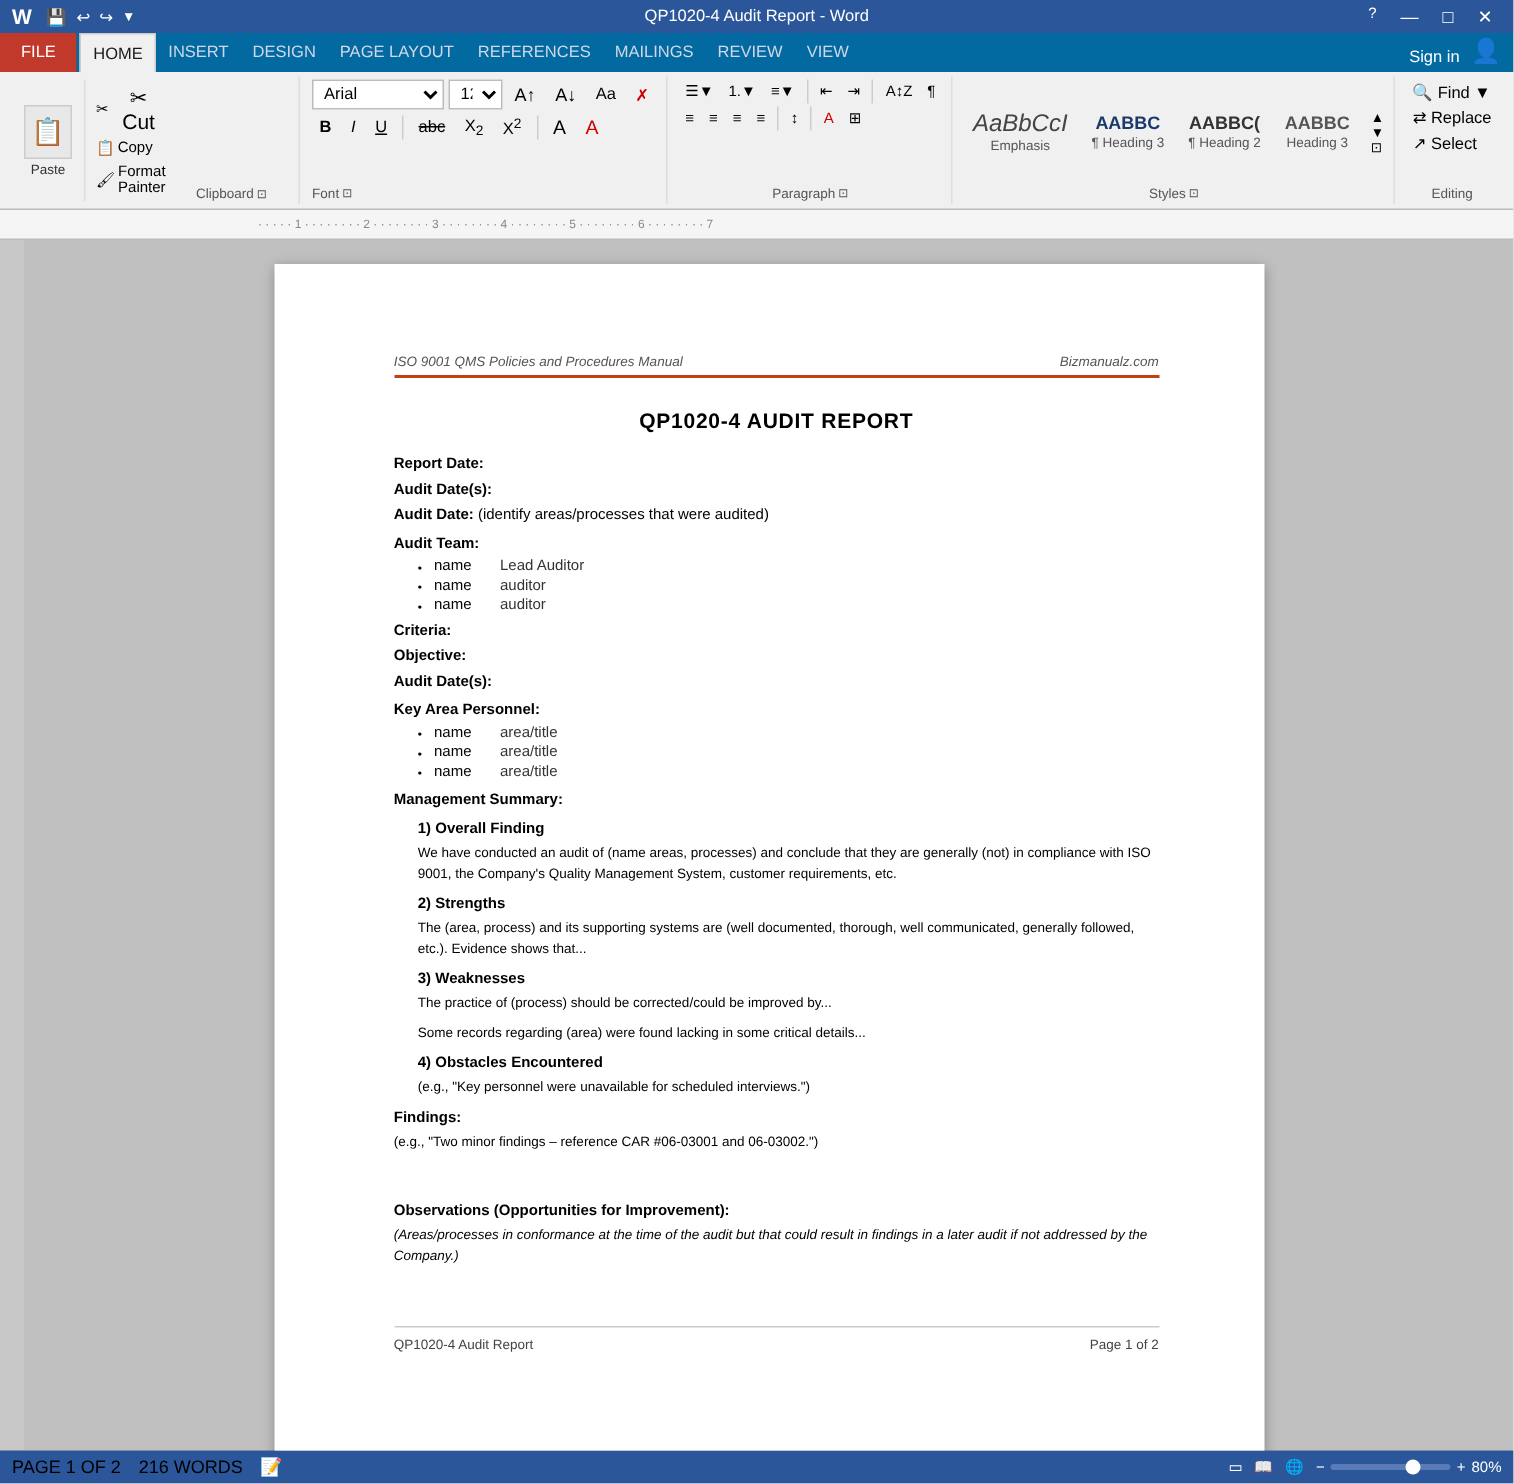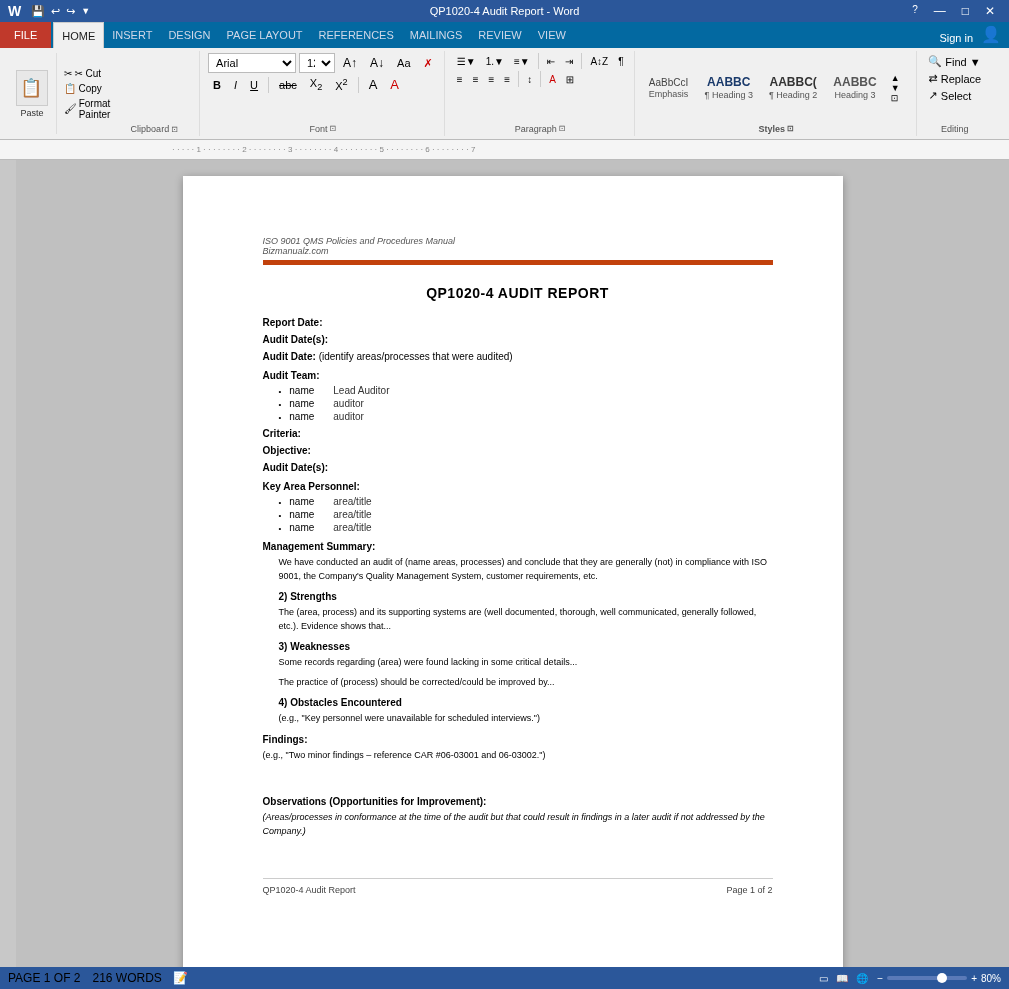--- a/index.html
+++ b/index.html
@@ -67,21 +67,21 @@
     
     .ruler { height: 20px; background: #f5f5f5; border-bottom: 1px solid #bbb; display: flex; align-items: center; padding-left: 172px; font-size: 8px; color: #888; overflow: hidden; flex-shrink: 0; }
 
     
     .main-area { display: flex; flex: 1; overflow: hidden; }
     .left-sidebar { width: 16px; background: #c8c8c8; flex-shrink: 0; }
     .scroll-area { flex: 1; overflow: hidden; display: flex; align-items: flex-start; justify-content: center; padding: 16px 0; background: #c0c0c0; }
 
     
     .document { width: 660px; min-height: 820px; background: white; box-shadow: 0 2px 8px rgba(0,0,0,0.3); padding: 60px 70px 60px 80px; font-family: Arial, sans-serif; font-size: 10px; position: relative; }
-    .doc-header { display: flex; justify-content: space-between; font-size: 9px; color: #555; margin-bottom: 20px; border-bottom: 5px solid #c2410c; padding-bottom: 4px; font-style: italic; flex-direction: column; }
+    .doc-header { display: flex; justify-content: space-between; font-size: 9px; color: #555; margin-bottom: 20px; border-bottom: 2px solid #c2410c; padding-bottom: 4px; font-style: italic; }
     .doc-title { text-align: center; font-size: 14px; font-weight: bold; margin-bottom: 16px; letter-spacing: 0.5px; }
     .doc-field { margin-bottom: 6px; font-size: 10px; }
     .doc-field .label { font-weight: bold; }
     .doc-section-title { font-weight: bold; margin-bottom: 4px; margin-top: 8px; font-size: 10px; }
     .bullet-list { margin-left: 16px; margin-bottom: 6px; }
     .bullet-item { display: flex; gap: 8px; margin-bottom: 2px; font-size: 10px; }
     .bullet { font-size: 8px; margin-top: 2px; }
     .bullet-name { min-width: 36px; }
     .bullet-role { color: #333; }
     .subsection-title { font-size: 10px; font-weight: bold; margin: 8px 0 4px 16px; }
@@ -137,21 +137,21 @@
   </div>
 
   <div class="ribbon-body">
 
     <div class="clipboard-group">
       <div class="paste-btn">
         <div class="paste-icon">📋</div>
         <div class="paste-label">Paste</div>
       </div>
       <div class="clipboard-small">
-        <div class="clip-btn">✂ <span style="font-size:10px;">✂ Cut</span></div>
+        <div class="clip-btn">✂ <span style="font-size:14px;text-align:center;">✂ Cut</span></div>
         <div class="clip-btn">📋 <span style="font-size:10px;">Copy</span></div>
         <div class="clip-btn">🖌 <span style="font-size:10px;">Format Painter</span></div>
       </div>
       <div style="margin-top:auto; font-size:9px; color:#555; display:flex; align-items:center; width:100%; justify-content:center; padding-top:2px;">
         <span>Clipboard</span>
         <span style="margin-left:2px; font-size:8px;">⊡</span>
       </div>
     </div>
 
     <div class="font-group">
@@ -172,21 +172,21 @@
         <span class="font-btn italic">I</span>
         <span class="font-btn underline">U</span>
         <div class="separator"></div>
         <span class="font-btn" style="text-decoration:line-through;">abc</span>
         <span class="font-btn">X<sub>2</sub></span>
         <span class="font-btn">X<sup>2</sup></span>
         <div class="separator"></div>
         <span class="font-btn" style="font-size:13px;">A</span>
         <span class="font-btn" style="font-size:13px; color:#c00;">A</span>
       </div>
-      <div style="margin-top:auto; font-size:9px; color:#555; display:flex; justify-content:center; padding-top:2px;">
+      <div style="margin-top:auto; font-size:9px; color:#555; display:flex; padding-top:2px;">
         <span>Font</span>
         <span style="margin-left:2px; font-size:8px;">⊡</span>
       </div>
     </div>
 
     <div class="paragraph-group">
       <div class="para-row">
         <span class="para-btn">☰▼</span>
         <span class="para-btn">1.▼</span>
         <span class="para-btn">≡▼</span>
@@ -210,42 +210,42 @@
       </div>
       <div style="margin-top:auto; font-size:9px; color:#555; display:flex; justify-content:center; padding-top:2px;">
         <span>Paragraph</span>
         <span style="margin-left:2px; font-size:8px;">⊡</span>
       </div>
     </div>
 
     <div class="styles-group">
       <div class="styles-row">
         <div class="style-item">
-          <div class="style-preview" style="color:#444; font-size:10px;">AaBbCcI</div>
+          <div class="style-preview" style="font-style:italic; color:#444; font-size:16px;">AaBbCcI</div>
           <div class="style-label">Emphasis</div>
         </div>
         <div class="style-item">
           <div class="style-preview" style="font-weight:bold; font-size:12px; color:#1a3a6b;">AABBC</div>
           <div class="style-label">¶ Heading 3</div>
         </div>
         <div class="style-item">
           <div class="style-preview" style="font-weight:bold; font-size:12px; color:#333;">AABBC(</div>
           <div class="style-label">¶ Heading 2</div>
         </div>
         <div class="style-item">
           <div class="style-preview" style="font-weight:bold; font-size:12px; color:#555;">AABBC</div>
           <div class="style-label">Heading 3</div>
         </div>
         <div style="display:flex; flex-direction:column; justify-content:center; margin-left:4px;">
           <span style="font-size:9px; cursor:pointer;">▲</span>
           <span style="font-size:9px; cursor:pointer;">▼</span>
           <span style="font-size:9px; cursor:pointer;">⊡</span>
         </div>
       </div>
-      <div style="margin-top:auto; font-size:9px; color:#555; display:flex; justify-content:center; padding-top:2px;font-weight:bold;">
+      <div style="margin-top:auto; font-size:9px; color:#555; display:flex; justify-content:center; padding-top:2px;">
         <span>Styles</span>
         <span style="margin-left:2px; font-size:8px;">⊡</span>
       </div>
     </div>
 
     <div class="editing-group">
       <div class="edit-btn">
         <span>🔍</span>
         <span> Find ▼</span>
       </div>
@@ -339,28 +339,29 @@
         </div>
         <div class="bullet-item">
           <span class="bullet">•</span>
           <span class="bullet-name">name</span>
           <span class="bullet-role">area/title</span>
         </div>
       </div>
 
       <div class="doc-section-title">Management Summary:</div>
 
+      <div class="subsection-title">1) Overall Finding</div>
       <div class="subsection-body">We have conducted an audit of (name areas, processes) and conclude that they are generally (not) in compliance with ISO 9001, the Company's Quality Management System, customer requirements, etc.</div>
 
       <div class="subsection-title">2) Strengths</div>
       <div class="subsection-body">The (area, process) and its supporting systems are (well documented, thorough, well communicated, generally followed, etc.).  Evidence shows that...</div>
 
       <div class="subsection-title">3) Weaknesses</div>
+      <div class="subsection-body">The practice of (process) should be corrected/could be improved by...</div>
       <div class="subsection-body">Some records regarding (area) were found lacking in some critical details...</div>
-      <div class="subsection-body">The practice of (process) should be corrected/could be improved by...</div>
 
       <div class="subsection-title">4) Obstacles Encountered</div>
       <div class="subsection-body">(e.g., "Key personnel were unavailable for scheduled interviews.")</div>
 
       <div class="doc-section-title">Findings:</div>
       <div class="subsection-body" style="margin-left:0;">(e.g., "Two minor findings – reference CAR #06-03001 and 06-03002.")</div>
 
       <div style="height:20px;"></div>
 
       <div class="doc-section-title">Observations (Opportunities for Improvement):</div>

